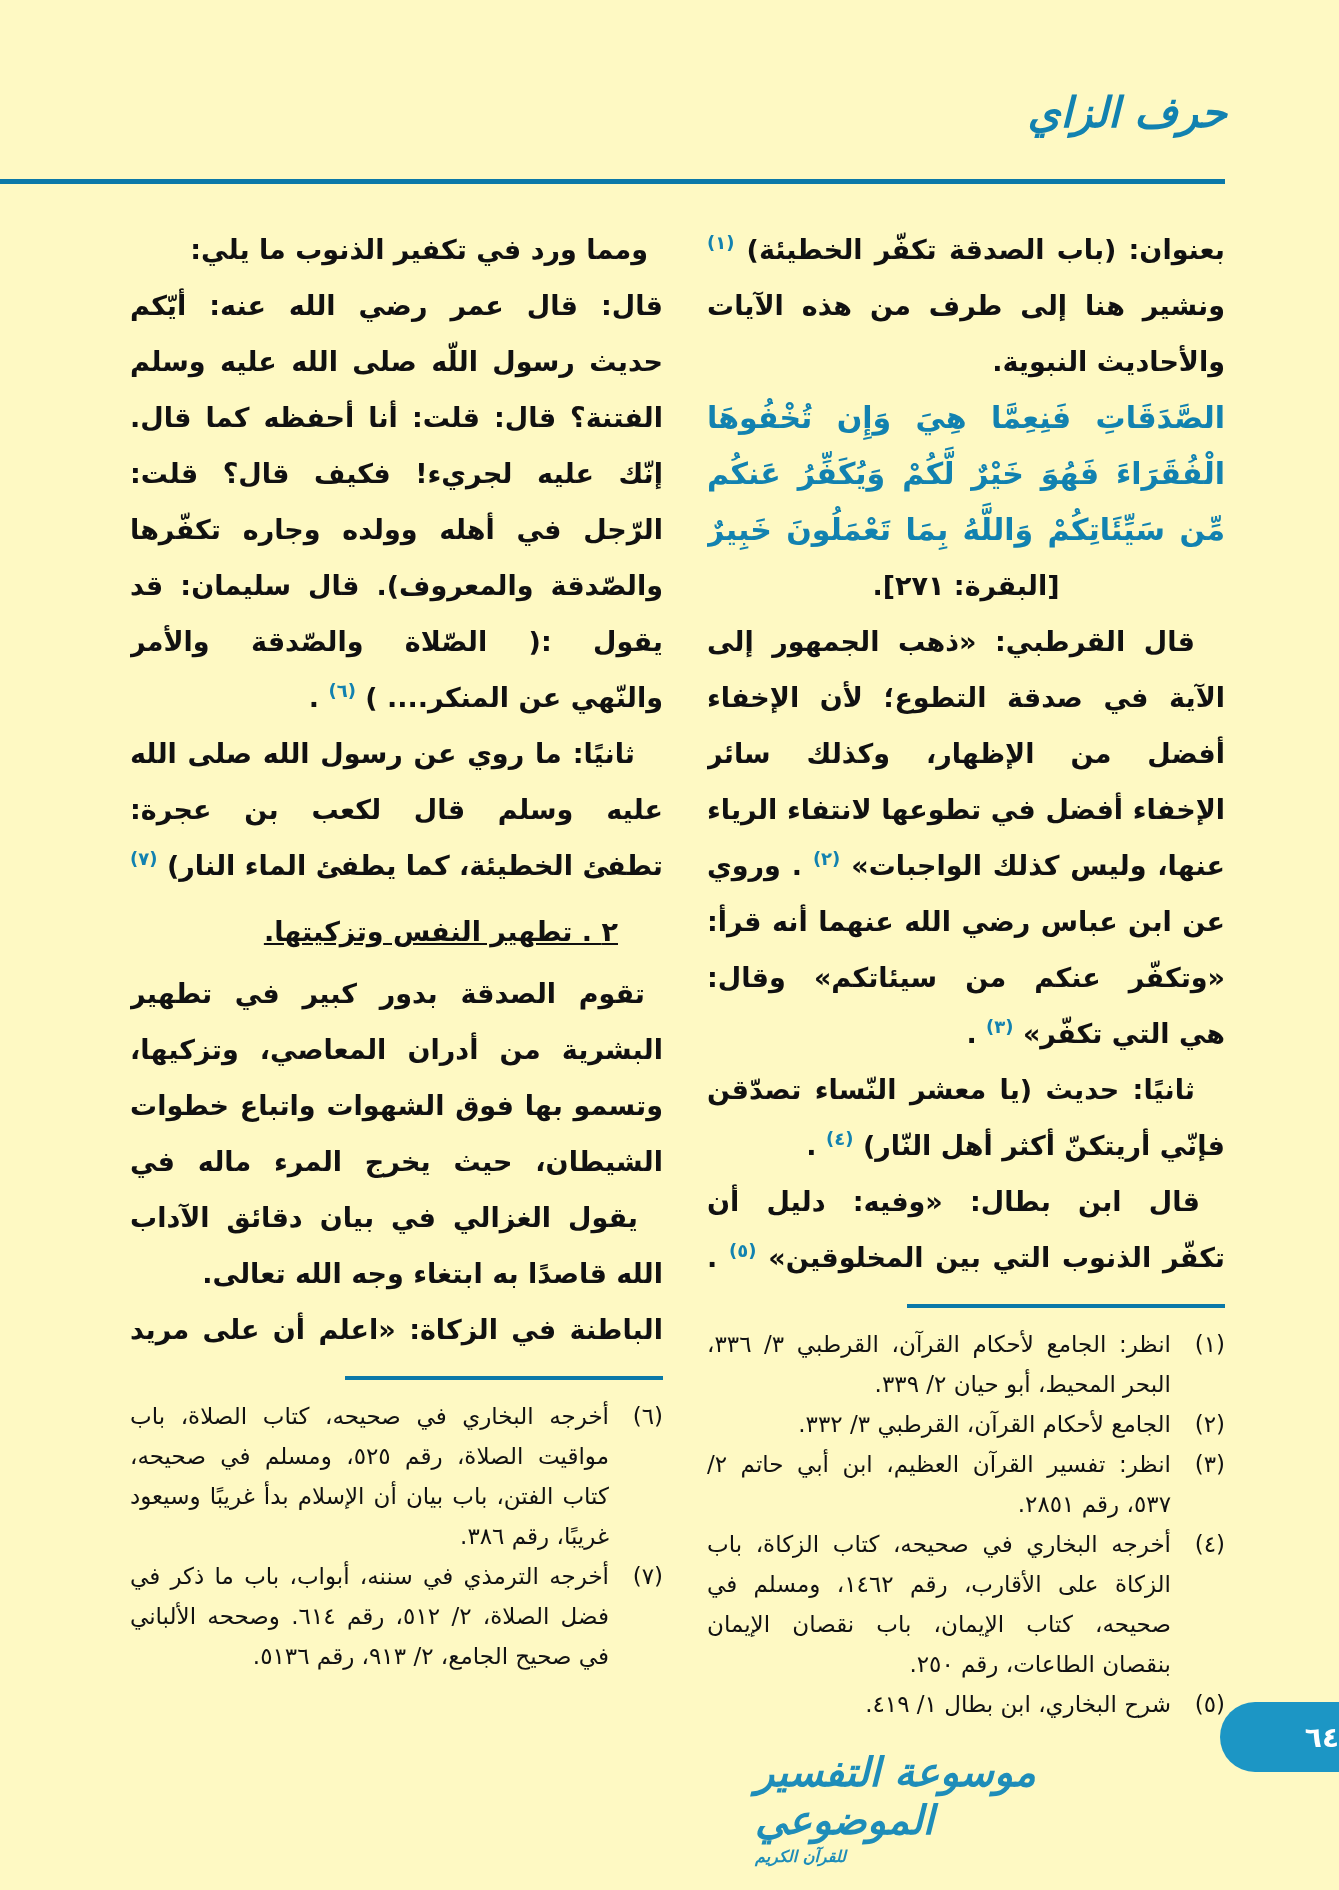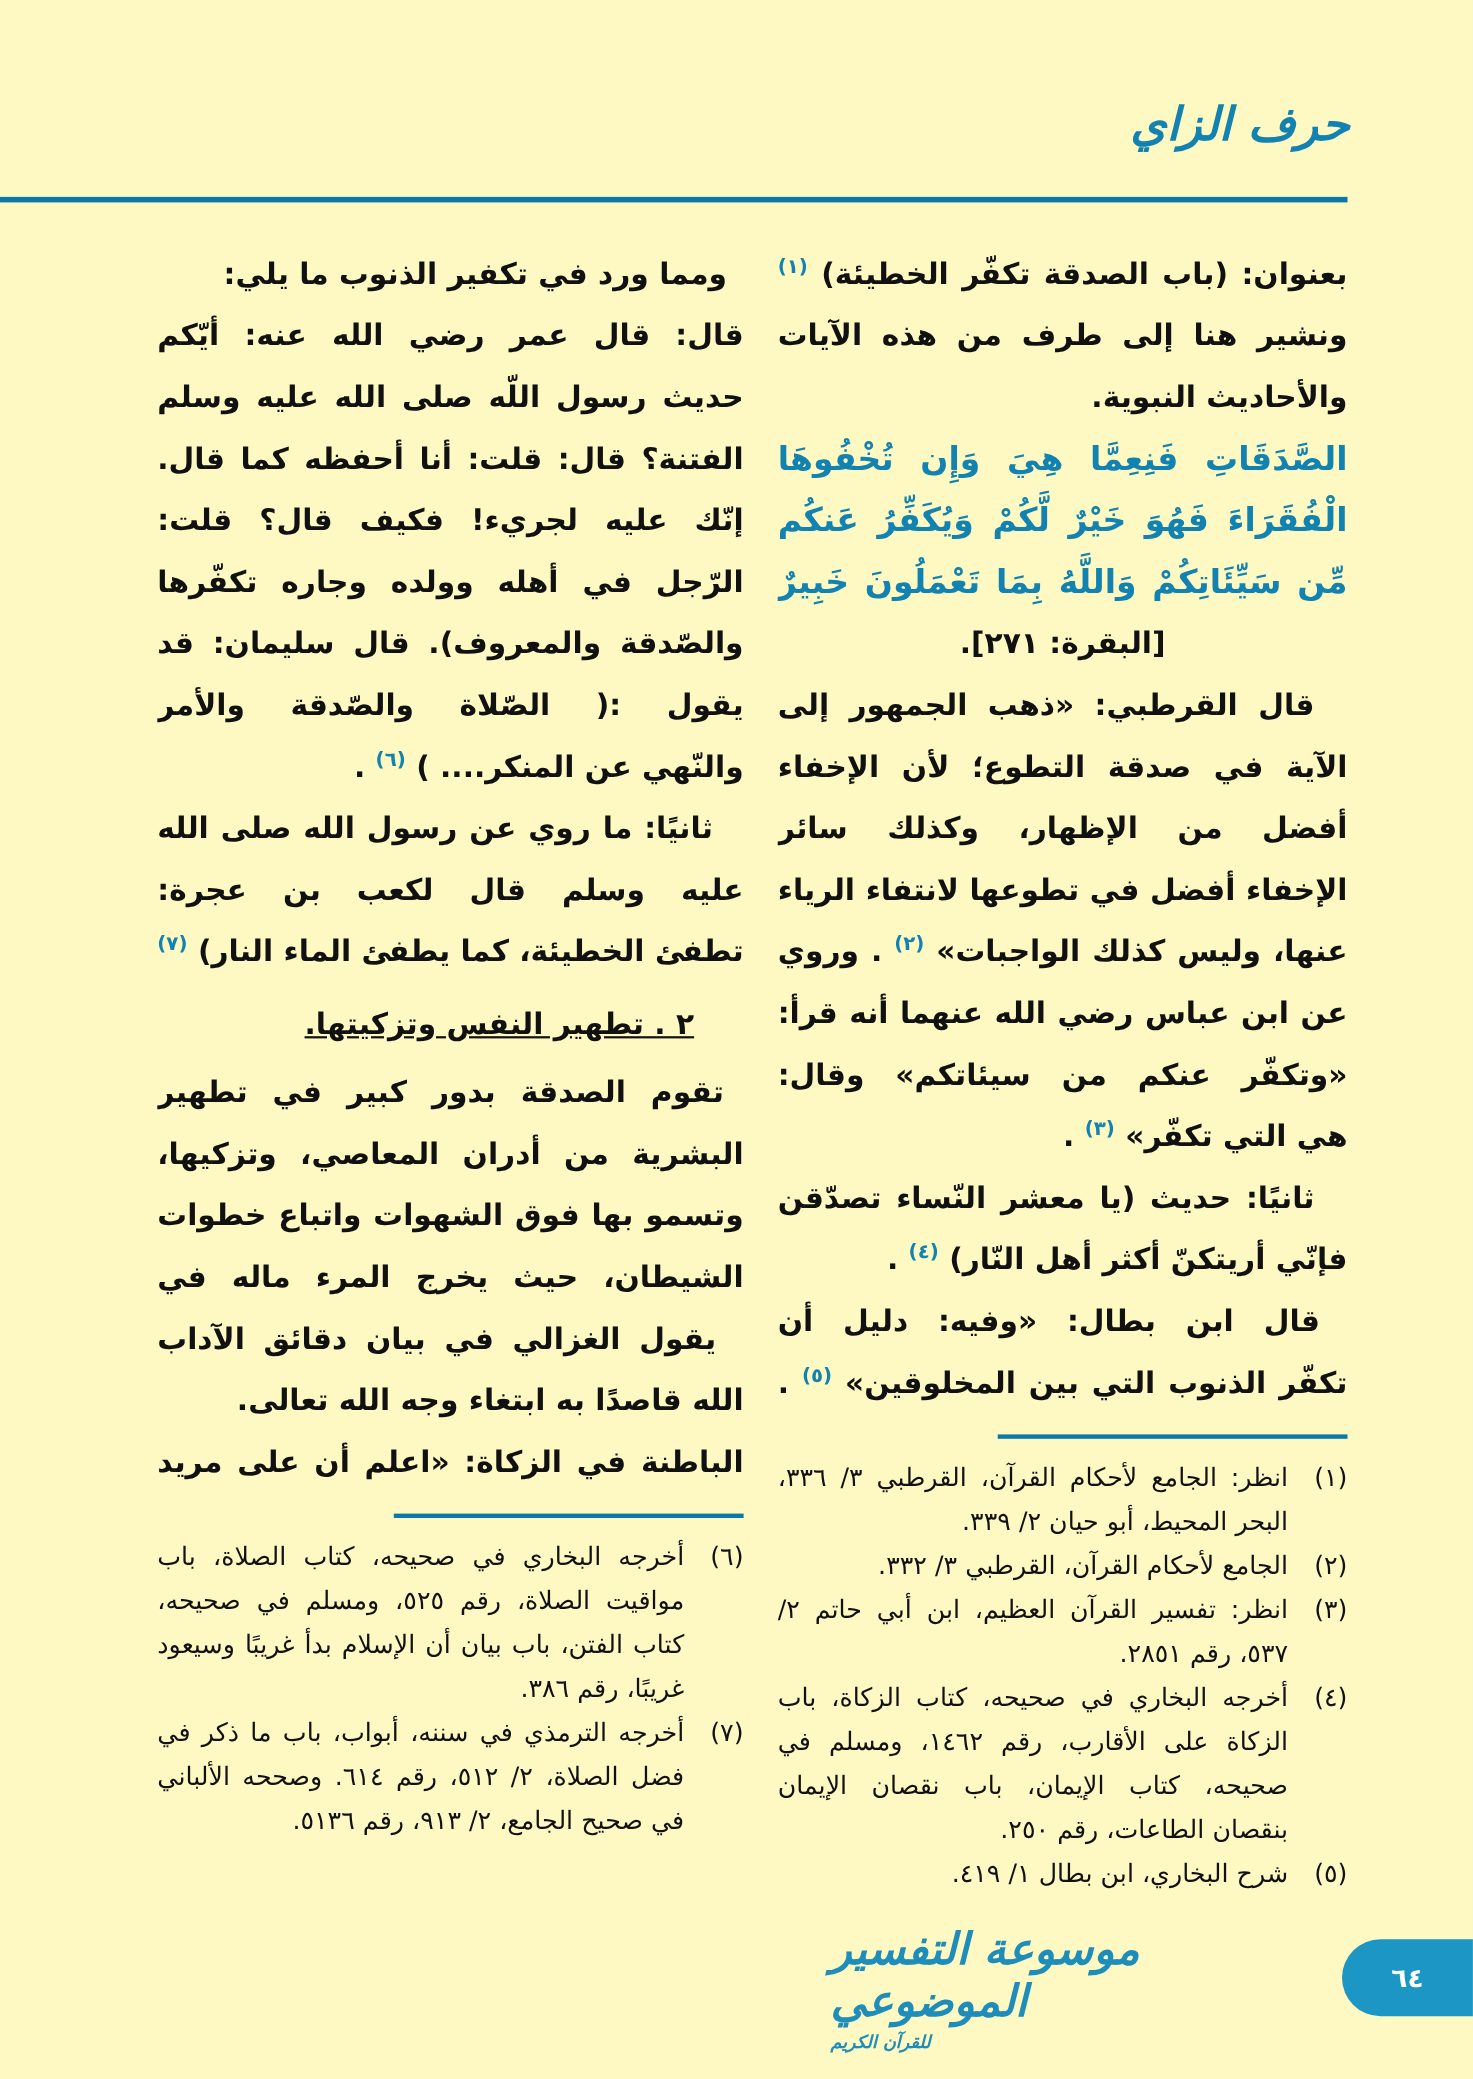--- a/index.html
+++ b/index.html
@@ -19,21 +19,21 @@
     font-size:42px; font-weight:bold; font-style:italic;
     line-height:1.2;
   }
   .header-rule {
     position:absolute; top:179px; left:0; width:1225px; height:5px;
     background:var(--rule,#0b79a8);
   }
   
   .col { position:absolute; top:222px; }
   .col-right { right:114px; width:518px; }
-  .col-left  { left:143px;  width:533px; }
+  .col-left  { left:130px;  width:533px; }
   .line {
     font-size:27px; font-weight:bold; color:#111;
     line-height:56px; height:56px;
     text-align:justify; text-align-last:justify;
     overflow:hidden;
   }
   .line-last   { text-align-last:right; }
   .line-center { text-align-last:center; }
   .line-gap    { margin-top:10px; margin-bottom:6px;text-decoration:underline; }
   .verse {
@@ -59,26 +59,26 @@
   .fn-m { flex:0 0 54px; }
   .fn-t { flex:1 1 auto; text-align:justify; text-align-last:right; }
   
   .footer-logo {
     position:absolute; top:1748px; left:755px; width:420px;
     text-align:left; color:var(--logo,#1e8db9);
   }
   .logo-main { font-size:40px; font-weight:bold; font-style:italic; line-height:48px; }
   .logo-sub  { font-size:16px; font-weight:bold; font-style:italic; line-height:26px; }
   .page-pill {
-    position:absolute; top:1763px; right:0;
+    position:absolute; top:1702px; right:0;
     width:119px; height:70px;
     background:var(--pill,#1c96c5);
     border-radius:35px 0 0 35px;
-    display:flex; align-items:center; justify-content:center;
-    color:#ffffff; font-size:24px; font-weight:bold;
+    display:flex; align-items:center; justify-content:flex-start;
+    color:#ffffff; font-size:28px; font-weight:bold;
   }
 </style>
 </head>
 <body>
 
 <div class="page">
 
   <div class="header-title">حرف الزاي</div>
 
   <div class="header-rule"></div>

